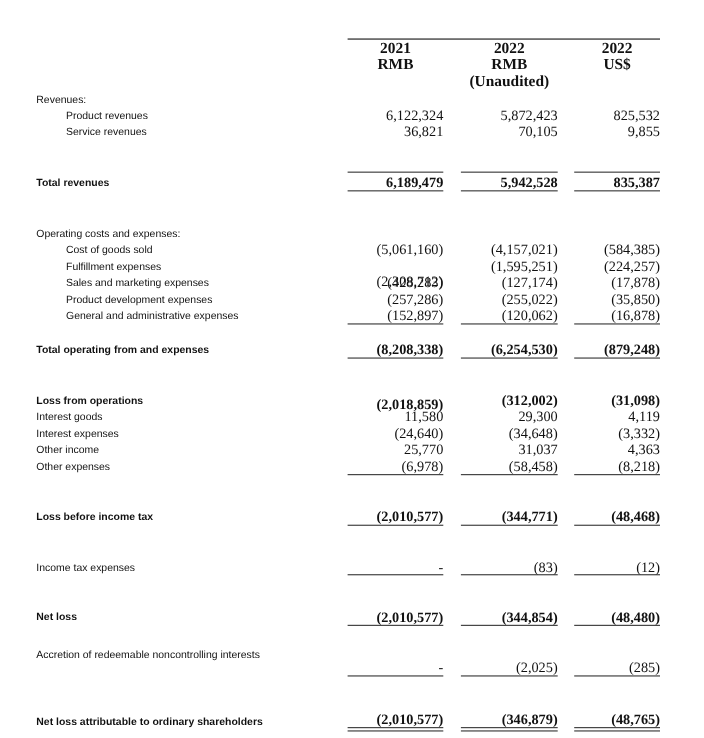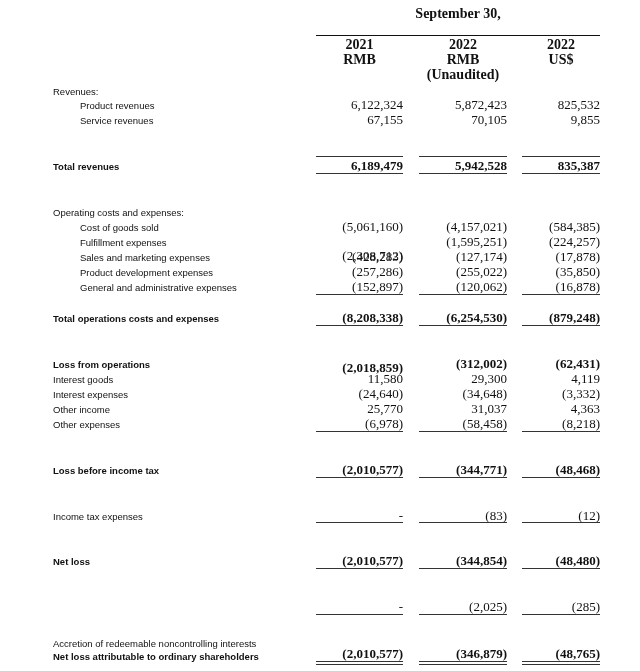--- a/index.html
+++ b/index.html
@@ -1,38 +1,37 @@
 <!DOCTYPE html>
 <html><head>
 <meta charset="utf-8">
 <style>
   html, body { margin: 0; padding: 0; background: #ffffff; }
   body { width: 640px; height: 671px; position: relative; overflow: hidden; color: #111; }
   .serif { font-family: "Liberation Serif", "DejaVu Serif", serif; }
-  .sans { font-family: "Liberation Sans", "DejaVu Sans", sans-serif; margin-left: 20px; }
+  .sans { font-family: "Liberation Sans", "DejaVu Sans", sans-serif; }
   .abs { position: absolute; }
   .hdr-title { left: 316px; width: 284px; top: 6px; text-align: center; font-weight: bold; font-size: 14px; line-height: 15px; }
   .hdr-rule { left: 316px; width: 284px; top: 35px; border-top: 1px solid #111; height: 0; }
   .colhead { top: 37px; text-align: center; font-weight: bold; font-size: 14px; line-height: 15px; }
   .c1 { left: 316px; width: 87px; }
   .c2 { left: 419px; width: 88px; }
   .c3 { left: 522px; width: 78px; }
   .label { left: 33px; font-size: 9.5px; line-height: 12px; white-space: nowrap; }
   .label.indent { left: 60px; }
   .label.bold { font-weight: bold; }
   .num { text-align: right; font-size: 13px; line-height: 15px; white-space: nowrap; }
   .num.bold { font-weight: bold; }
   .line { height: 0; border-top: 1px solid #333; }
   .dline { height: 2px; border-top: 1px solid #333; border-bottom: 1px solid #333; }
 </style>
 </head>
 <body>
 
 <div class="abs hdr-title serif">
-  <div>September 30,</div>
 </div>
 <div class="abs hdr-rule"></div>
 
 <div class="abs colhead c1 serif">
   <div>2021</div>
   <div>RMB</div>
 </div>
 <div class="abs colhead c2 serif">
   <div>2022</div>
   <div>RMB</div>
@@ -44,21 +43,21 @@
 </div>
 
 <div class="abs label sans" style="top:86px">Revenues:</div>
 
 <div class="abs label indent sans" style="top:100px">Product revenues</div>
 <div class="abs num c1 serif" style="top:97px">6,122,324</div>
 <div class="abs num c2 serif" style="top:97px">5,872,423</div>
 <div class="abs num c3 serif" style="top:97px">825,532</div>
 
 <div class="abs label indent sans" style="top:115px">Service revenues</div>
-<div class="abs num c1 serif" style="top:112px">67,155</div>
+<div class="abs num c1 serif" style="top:112px">36,821</div>
 <div class="abs num c2 serif" style="top:112px">70,105</div>
 <div class="abs num c3 serif" style="top:112px">9,855</div>
 
 <div class="abs line c1" style="top:156px"></div>
 <div class="abs line c2" style="top:156px"></div>
 <div class="abs line c3" style="top:156px"></div>
 <div class="abs label bold sans" style="top:161px">Total revenues</div>
 <div class="abs num bold c1 serif" style="top:158px">6,189,479</div>
 <div class="abs num bold c2 serif" style="top:158px">5,942,528</div>
 <div class="abs num bold c3 serif" style="top:158px">835,387</div>
@@ -89,32 +88,32 @@
 <div class="abs num c3 serif" style="top:264px">(35,850)</div>
 
 <div class="abs label indent sans" style="top:282px">General and administrative expenses</div>
 <div class="abs num c1 serif" style="top:279px">(152,897)</div>
 <div class="abs num c2 serif" style="top:279px">(120,062)</div>
 <div class="abs num c3 serif" style="top:279px">(16,878)</div>
 <div class="abs line c1" style="top:294px"></div>
 <div class="abs line c2" style="top:294px"></div>
 <div class="abs line c3" style="top:294px"></div>
 
-<div class="abs label bold sans" style="top:313px">Total operations costs and expenses</div>
+<div class="abs label bold sans" style="top:313px">Total operating from and expenses</div>
 <div class="abs num bold c1 serif" style="top:310px">(8,208,338)</div>
 <div class="abs num bold c2 serif" style="top:310px">(6,254,530)</div>
 <div class="abs num bold c3 serif" style="top:310px">(879,248)</div>
 <div class="abs line c1" style="top:325px"></div>
 <div class="abs line c2" style="top:325px"></div>
 <div class="abs line c3" style="top:325px"></div>
 
 <div class="abs label bold sans" style="top:359px">Loss from operations</div>
 <div class="abs num bold c1 serif" style="top:360px">(2,018,859)</div>
 <div class="abs num bold c2 serif" style="top:356px">(312,002)</div>
-<div class="abs num bold c3 serif" style="top:356px">(62,431)</div>
+<div class="abs num bold c3 serif" style="top:356px">(31,098)</div>
 
 <div class="abs label sans" style="top:374px">Interest goods</div>
 <div class="abs num c1 serif" style="top:371px">11,580</div>
 <div class="abs num c2 serif" style="top:371px">29,300</div>
 <div class="abs num c3 serif" style="top:371px">4,119</div>
 
 <div class="abs label sans" style="top:389px">Interest expenses</div>
 <div class="abs num c1 serif" style="top:386px">(24,640)</div>
 <div class="abs num c2 serif" style="top:386px">(34,648)</div>
 <div class="abs num c3 serif" style="top:386px">(3,332)</div>
@@ -149,21 +148,21 @@
 <div class="abs line c3" style="top:522px"></div>
 
 <div class="abs label bold sans" style="top:556px">Net loss</div>
 <div class="abs num bold c1 serif" style="top:553px">(2,010,577)</div>
 <div class="abs num bold c2 serif" style="top:553px">(344,854)</div>
 <div class="abs num bold c3 serif" style="top:553px">(48,480)</div>
 <div class="abs line c1" style="top:568px"></div>
 <div class="abs line c2" style="top:568px"></div>
 <div class="abs line c3" style="top:568px"></div>
 
-<div class="abs label sans" style="top:638px">Accretion of redeemable noncontrolling interests</div>
+<div class="abs label sans" style="top:590px">Accretion of redeemable noncontrolling interests</div>
 <div class="abs num c1 serif" style="top:599px">-</div>
 <div class="abs num c2 serif" style="top:599px">(2,025)</div>
 <div class="abs num c3 serif" style="top:599px">(285)</div>
 <div class="abs line c1" style="top:614px"></div>
 <div class="abs line c2" style="top:614px"></div>
 <div class="abs line c3" style="top:614px"></div>
 
 <div class="abs label bold sans" style="top:651px">Net loss attributable to ordinary shareholders</div>
 <div class="abs num bold c1 serif" style="top:646px">(2,010,577)</div>
 <div class="abs num bold c2 serif" style="top:646px">(346,879)</div>

